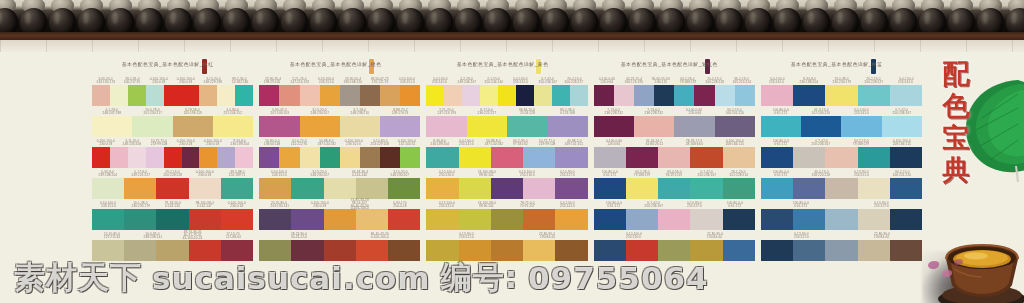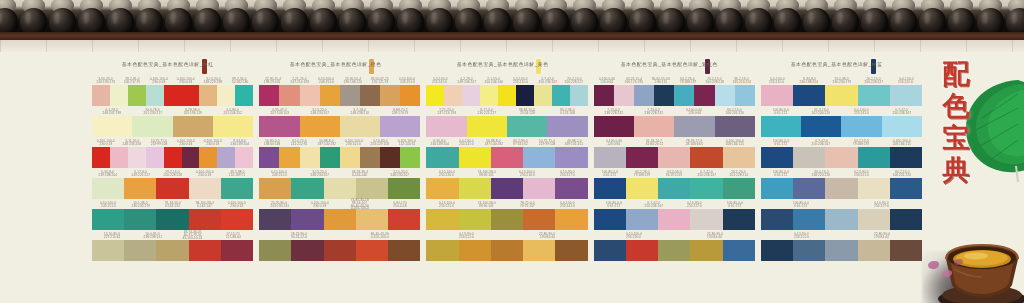--- a/index.html
+++ b/index.html
@@ -1208,14 +1208,20 @@
     <div class="petal" style="left:34px;bottom:38px;width:9px;height:6px;background:#9c4a78;opacity:.6;"></div>
 
     <div class="vtitle" id="vtitle">
         <span>配</span>
         <span>色</span>
         <span>宝</span>
         <span>典</span>
       </div>
   </div>
 
+  <div class="wm">
+    <div>素材天下</div>
+    <div>sucaisucai.com</div>
+    <div>编号:</div>
+    <div>09755064</div>
+  </div>
 
 </div>
 
 </body></html>

